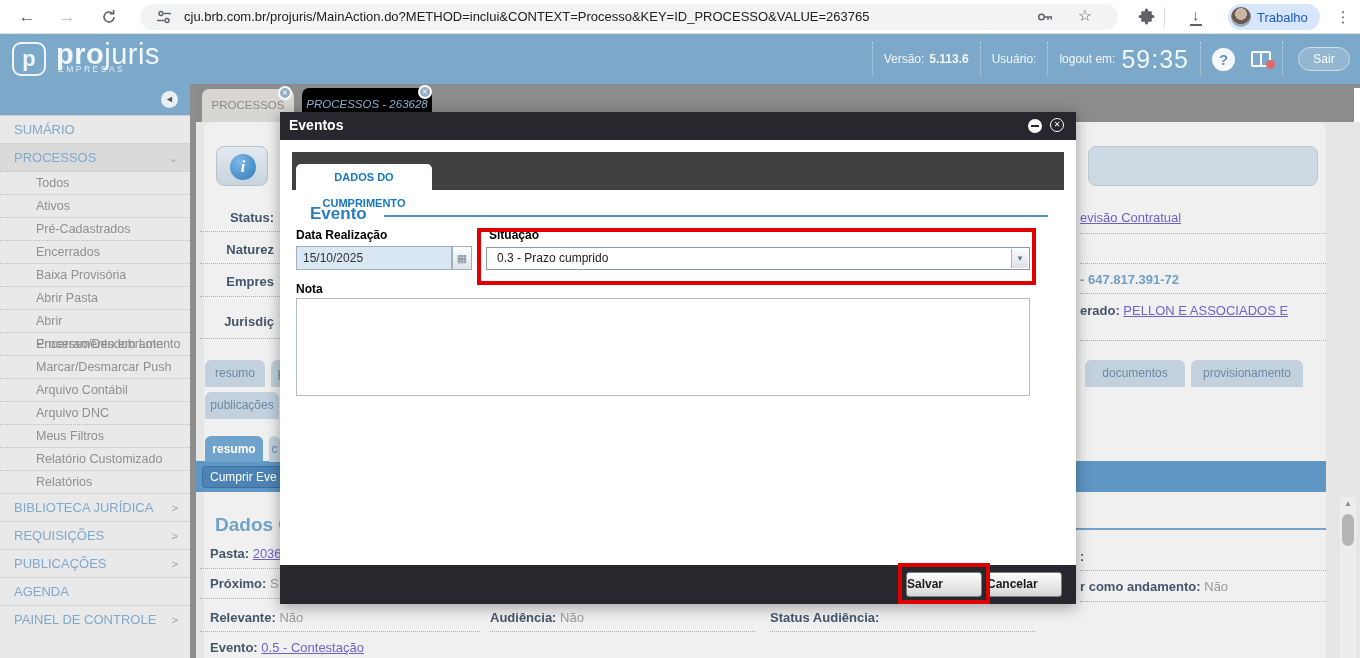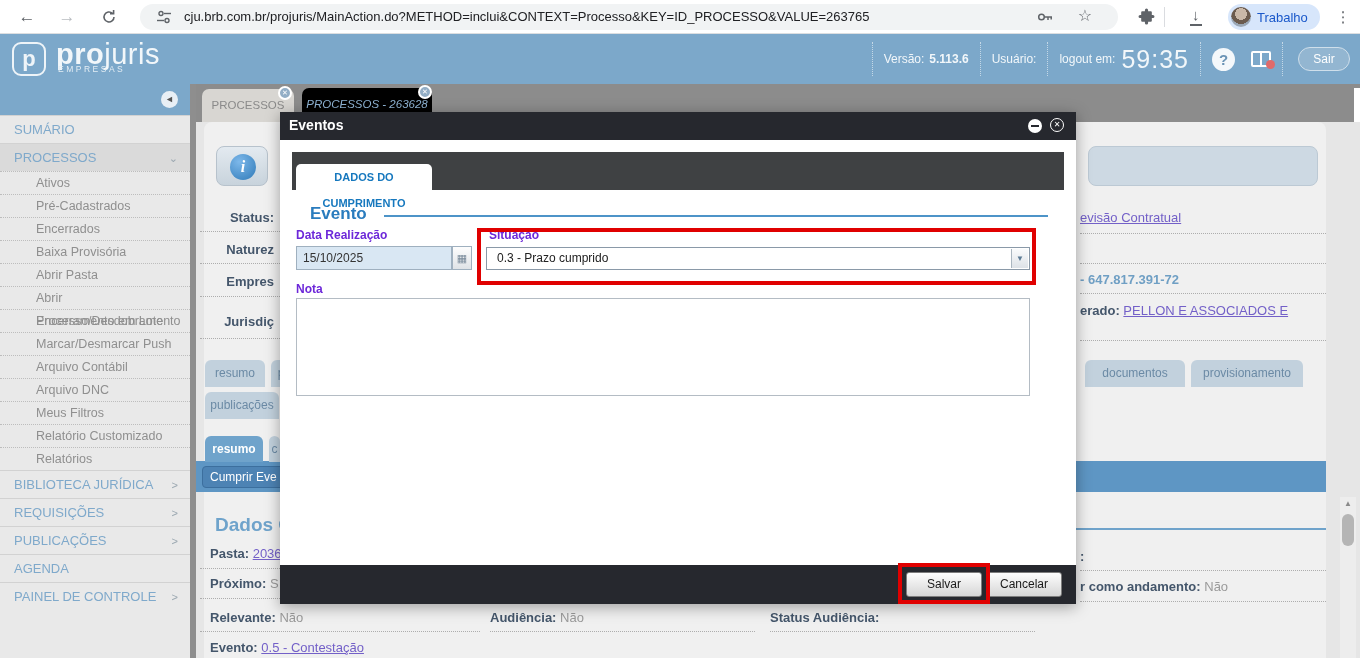--- a/index.html
+++ b/index.html
@@ -70,28 +70,28 @@
   .modal { left:280px; top:112px; width:796px; height:492px; background:#fff; z-index:40; box-shadow:0 3px 14px rgba(0,0,0,.35); }
   .m-head { position:absolute; left:0; top:0; width:796px; height:28px; background:#26282e; }
   .m-title { position:absolute; left:9px; top:5px; color:#fff; font-size:14px; font-weight:bold; }
   .m-min { position:absolute; right:34px; top:7px; width:14px; height:14px; border-radius:50%; background:#fff; }
   .m-min:before { content:""; position:absolute; left:3px; top:6px; width:8px; height:2px; background:#26282e; }
   .m-close { position:absolute; right:12px; top:6px; width:14px; height:14px; border-radius:50%; border:1.5px solid #fff; color:#fff; font-size:8px; line-height:12px; text-align:center; }
   .m-strip { position:absolute; left:12px; top:40px; width:772px; height:38px; background:#3f4143; }
   .m-tab { position:absolute; left:4px; bottom:0; width:136px; height:26px; background:#fff; border-radius:5px 5px 0 0; color:#1678be; font-size:11px; font-weight:bold; text-align:center; line-height:26px; }
   .m-sec { position:absolute; left:30px; top:92px; color:#2a7cbe; font-size:17px; font-weight:bold; }
   .m-secline { position:absolute; left:104px; top:103px; width:664px; height:2px; background:#4d94c8; }
-  .m-lab { position:absolute; font-size:12px; font-weight:bold; color:#6d28d9; }
+  .m-lab { position:absolute; font-size:12px; font-weight:bold; color:#000000; }
   .date-in { position:absolute; left:16px; top:134px; width:156px; height:24px; background:#d9e7f3; border:1px solid #9fb0bf; font-size:12px; color:#333; padding:0 6px; font-family:"Liberation Sans",sans-serif; }
   .cal-btn { position:absolute; left:172px; top:134px; width:20px; height:24px; background:linear-gradient(#fdfdfd,#dfe3e7); border:1px solid #9fb0bf; color:#7a8b9b; font-size:11px; text-align:center; line-height:22px; }
   .sel { position:absolute; left:206px; top:135px; width:544px; height:23px; background:#fff; border:1px solid #8a99a8; font-size:12px; color:#222; line-height:21px; padding-left:10px; }
   .sel-btn { position:absolute; right:1px; top:1px; width:17px; height:19px; background:linear-gradient(#fafbfc,#dde2e7); border-left:1px solid #aab6c0; color:#5c7astroke; color:#5c7b95; font-size:10px; text-align:center; line-height:19px; }
   .nota-ta { position:absolute; left:16px; top:186px; width:734px; height:98px; border:1px solid #b4bcc4; background:#fff; resize:none; font-family:"Liberation Sans",sans-serif; }
   .m-foot { position:absolute; left:0; bottom:0; width:796px; height:39px; background:#26282e; }
-  .m-btn { position:absolute; top:7px; height:25px; background:linear-gradient(#fdfdfd,#d6d6d6); border:1px solid #7d7d7d; border-radius:3px; font-size:12px; color:#1a1a1a; text-align:center; line-height:23px; }
+  .m-btn { position:absolute; top:7px; height:25px; background:linear-gradient(#fdfdfd,#d6d6d6); border:1px solid #7d7d7d; border-radius:3px; font-size:12px; color:#1a1a1a; line-height:23px;font-weight:bold; }
   .redbox { position:absolute; border:4px solid #e00000; z-index:50; }
 </style>
 </head>
 <body>
 
 <div id="screen">
 
   <div class="abs browser">
     <div class="nav-ico" style="left:14px;">←</div>
     <div class="nav-ico" style="left:54px;color:#b8bcc0;">→</div>
@@ -155,20 +155,21 @@
       <span class="sair-btn">Sair</span>
     </div>
   </div>
 
   <div class="abs sidebar">
     <div class="sb-top">
       <span class="collapse-btn">◄</span>
     </div>
     <div class="sb-section">SUMÁRIO</div>
     <div class="sb-section" style="background:#dadada;"><span>PROCESSOS</span><span class="sb-chev">⌄</span></div>
+    <div class="sb-sub">Todos</div>
     <div class="sb-sub">Ativos</div>
     <div class="sb-sub">Pré-Cadastrados</div>
     <div class="sb-sub">Encerrados</div>
     <div class="sb-sub">Baixa Provisória</div>
     <div class="sb-sub">Abrir Pasta</div>
     <div class="sb-sub">Abrir Processo/Desdobramento</div>
     <div class="sb-sub">Encerramento em Lote</div>
     <div class="sb-sub">Marcar/Desmarcar Push</div>
     <div class="sb-sub">Arquivo Contábil</div>
     <div class="sb-sub">Arquivo DNC</div>

